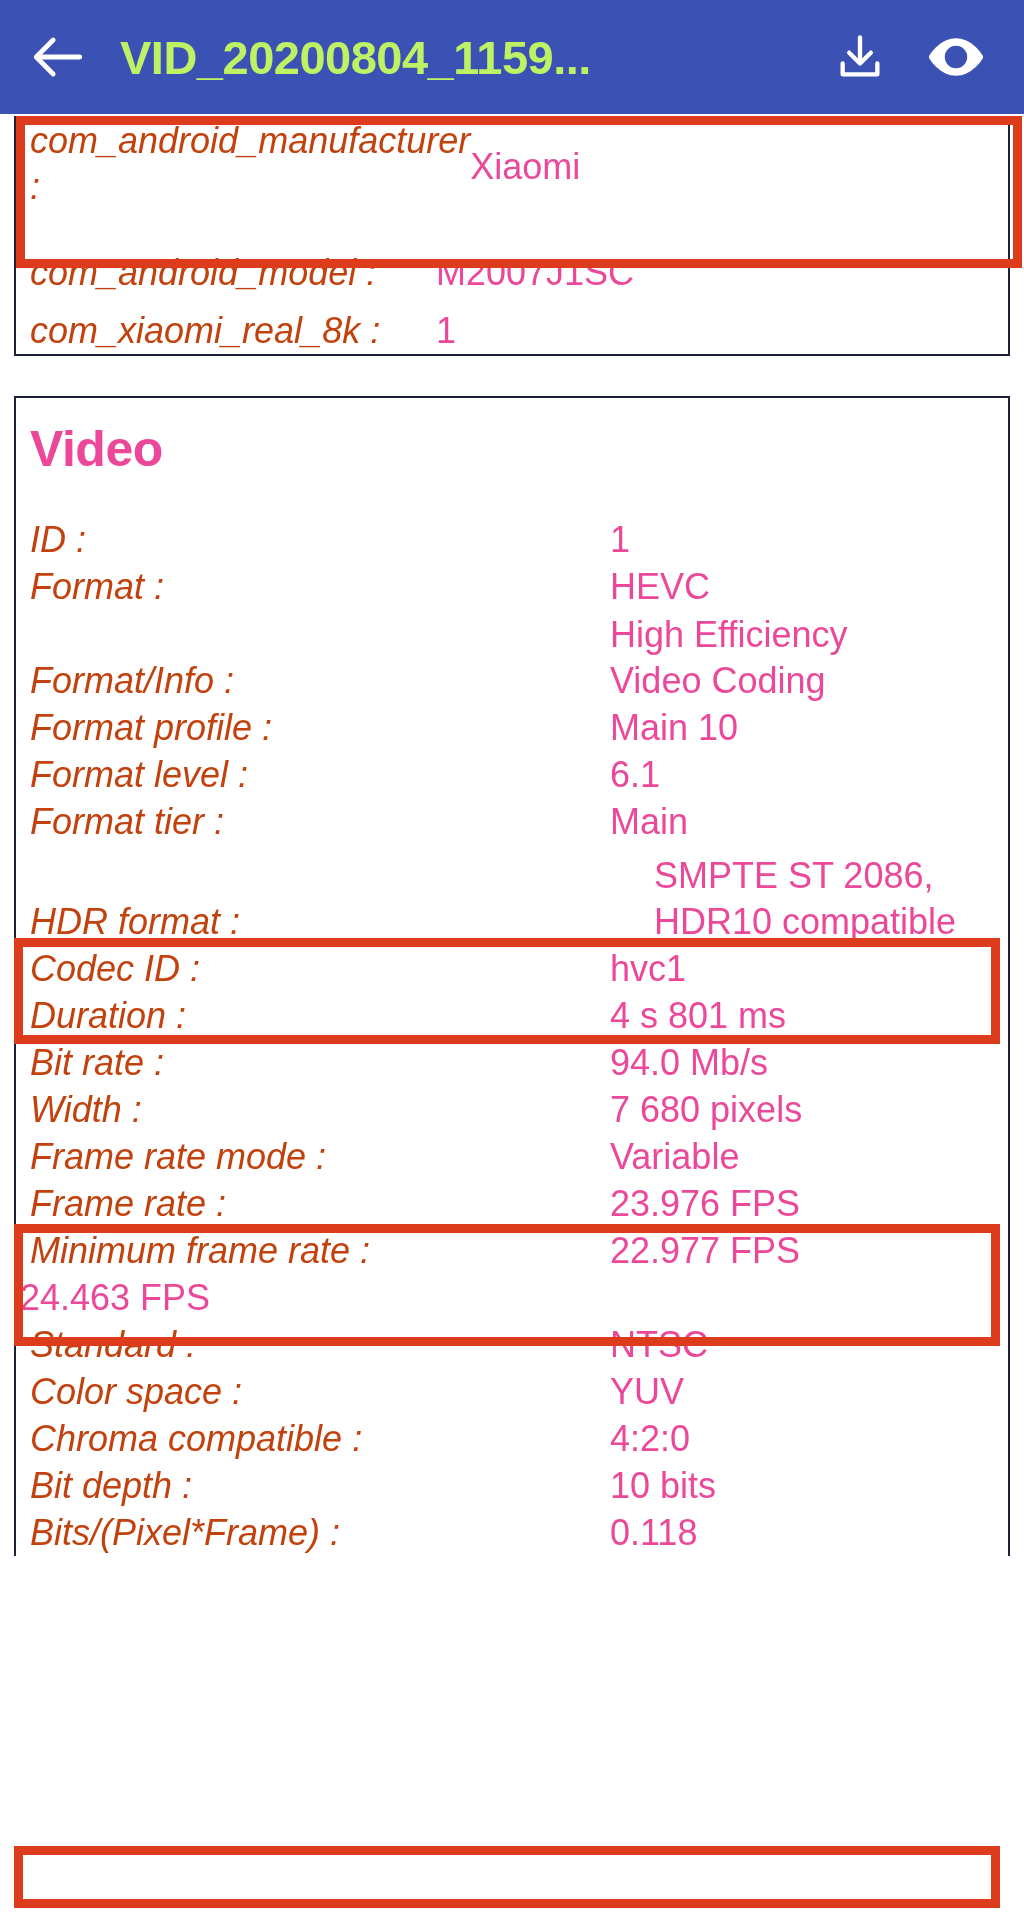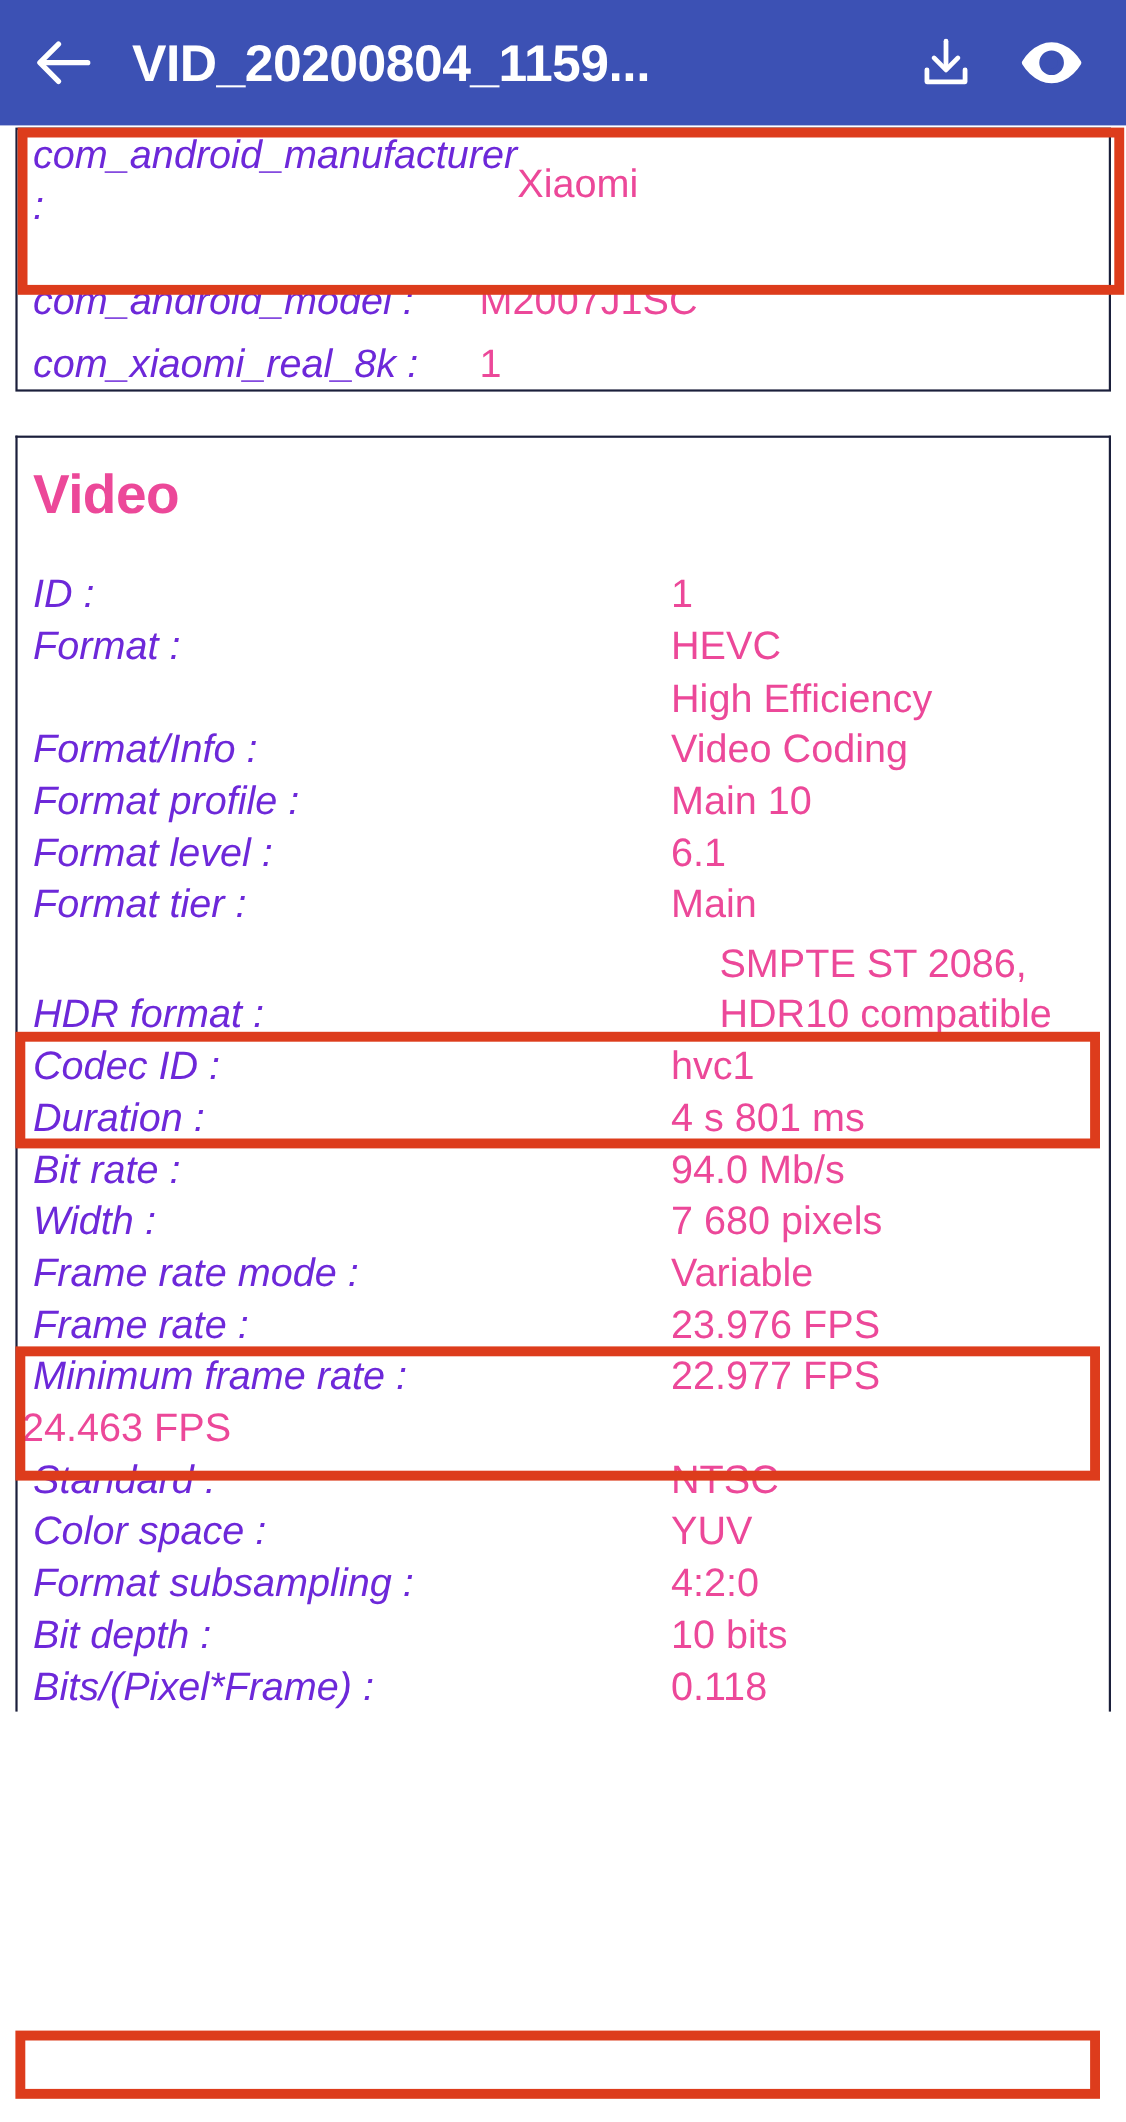--- a/index.html
+++ b/index.html
@@ -26,21 +26,21 @@
     width: 72px;
     height: 72px;
     display: flex;
     align-items: center;
     justify-content: center;
     flex: 0 0 auto;
   }
   .appbar-icon svg { display: block; }
   .appbar-title {
     flex: 1 1 auto;
-    color: #ffffff;
+    color: #bef264;
     font-size: 47px;
     font-weight: 700;
     letter-spacing: -0.5px;
     white-space: nowrap;
     overflow: hidden;
     text-overflow: clip;
     margin-left: 26px;
     margin-right: 12px;
     line-height: 1;
   }
@@ -79,21 +79,21 @@
     align-items: flex-end;
     width: 100%;
     min-height: 47px;
   }
   .row.spaced { align-items: flex-start; }
 
   .row-label {
     flex: 0 0 590px;
     font-size: 36px;
     font-style: italic;
-    color: #6d28d9;
+    color: #c2410c;
     padding-left: 14px;
     line-height: 1.28;
     white-space: nowrap;
   }
   .row-label.wrap { white-space: normal; }
 
   .row-value {
     flex: 1 1 auto;
     font-size: 36px;
     color: #ec4899;
@@ -278,21 +278,21 @@
         <div class="row-label">Standard :</div>
         <div class="row-value">NTSC</div>
       </div>
 
       <div class="row">
         <div class="row-label">Color space :</div>
         <div class="row-value">YUV</div>
       </div>
 
       <div class="row">
-        <div class="row-label">Format subsampling :</div>
+        <div class="row-label">Chroma compatible :</div>
         <div class="row-value">4:2:0</div>
       </div>
 
       <div class="row">
         <div class="row-label">Bit depth :</div>
         <div class="row-value">10 bits</div>
       </div>
 
       <div class="row">
         <div class="row-label">Bits/(Pixel*Frame) :</div>

